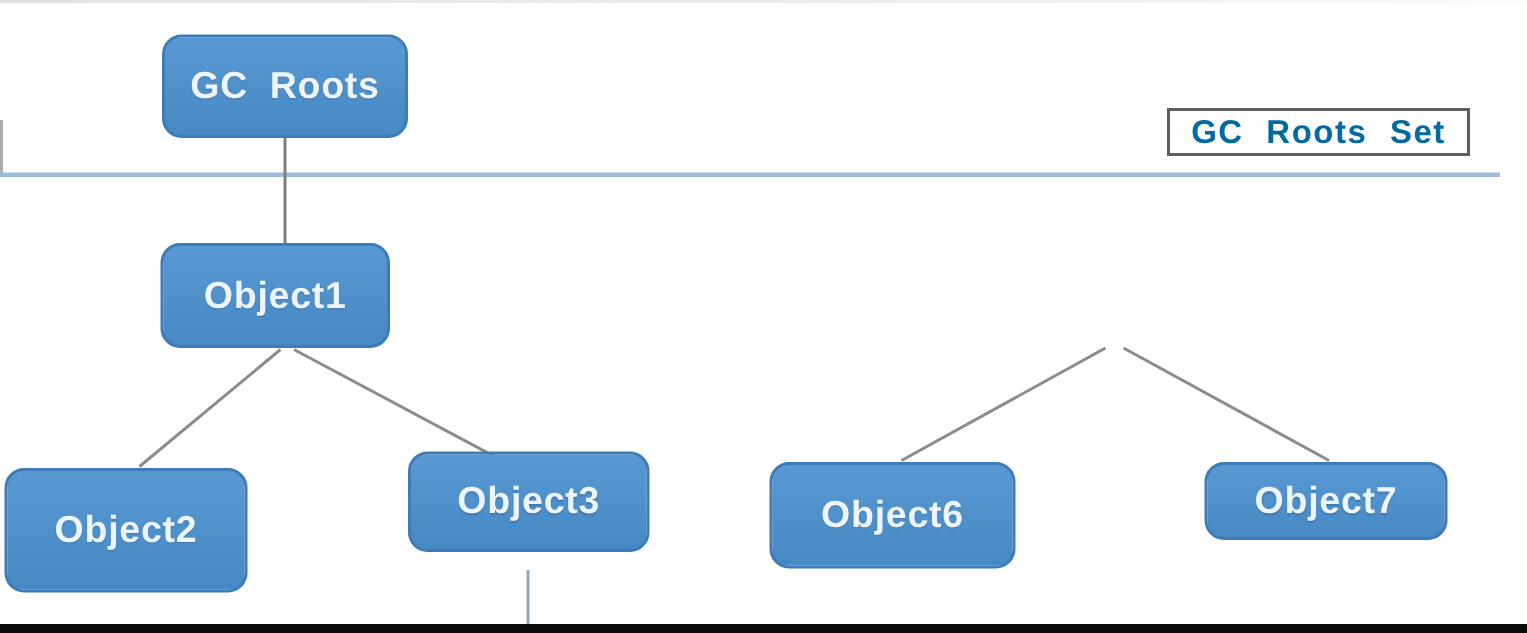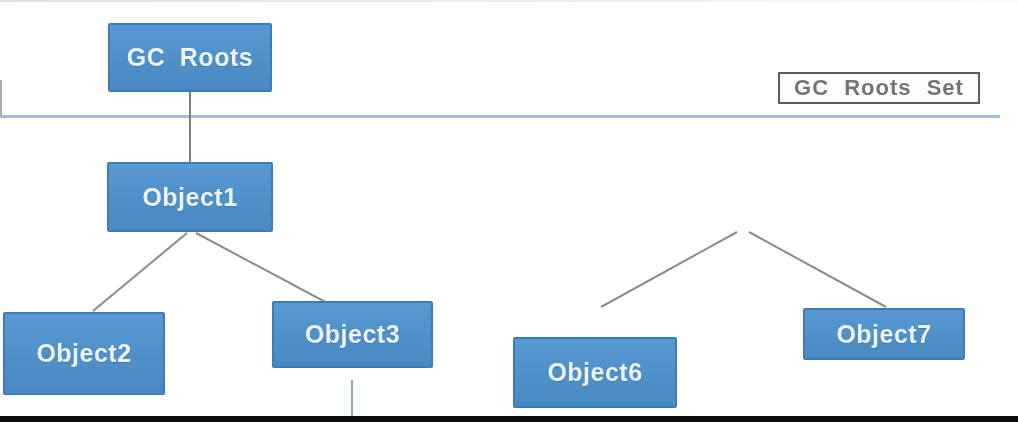--- a/index.html
+++ b/index.html
@@ -36,46 +36,46 @@
   .edges-svg {
     position: absolute;
     left: 0; top: 0;
     width: 1018px; height: 422px;
   }
   .node {
     position: absolute;
     box-sizing: border-box;
     background: linear-gradient(to bottom, #5899d3, #4789c3);
     border: 2px solid #3d7cb8;
-    border-radius: 2px;
+    border-radius: 13px;
     color: #edf4fb;
     font-size: 25px;
     font-weight: bold;
     letter-spacing: 0.5px;
     word-spacing: 7px;
     display: flex;
     align-items: center;
     justify-content: center;
     text-shadow: 0 1px 1px rgba(40,80,120,0.35);
   }
   .node-gc-roots { left: 108px; top: 23px;  width: 164px; height: 69px; }
-  .node-object1  { left: 107px; top: 162px; width: 166px; height: 70px; }
+  .node-object1  { left: 107px; top: 162px; width: 153px; height: 70px; }
   .node-object2  { left: 3px;   top: 312px; width: 162px; height: 83px; }
   .node-object3  { left: 272px; top: 301px; width: 161px; height: 67px; }
   .node-object5  { left: 659px; top: 161px; width: 163px; height: 71px; }
-  .node-object6  { left: 513px; top: 308px; width: 164px; height: 71px; margin-top: 29px; }
+  .node-object6  { left: 513px; top: 308px; width: 164px; height: 71px; }
   .node-object7  { left: 803px; top: 308px; width: 162px; height: 52px; }
   .legend-box {
     position: absolute;
     left: 778px; top: 72px;
     width: 202px; height: 32px;
     box-sizing: border-box;
     background: #fefefe;
     border: 2px solid #5e5e5e;
-    color: #737373;
+    color: #0369a1;
     font-size: 22px;
     font-weight: bold;
     letter-spacing: 1px;
     word-spacing: 8px;
     display: flex;
     align-items: center;
     justify-content: center;
   }
   .bottom-bar {
     position: absolute;

